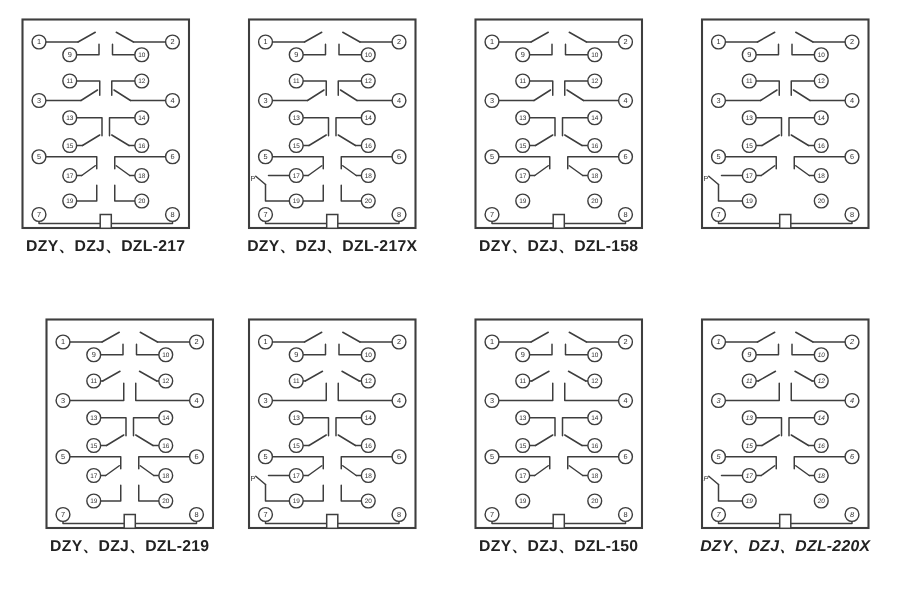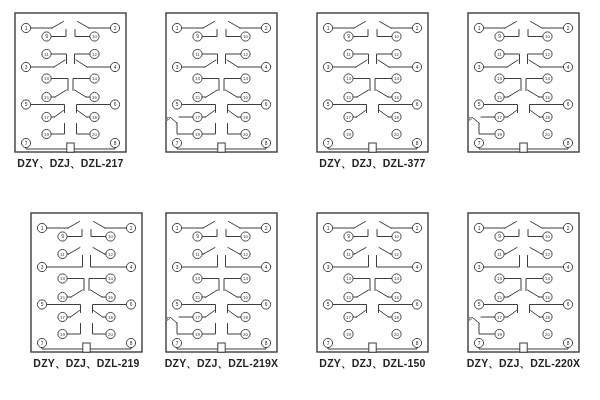--- a/index.html
+++ b/index.html
@@ -259,20 +259,21 @@
         </g>
         <g>
           <circle cx="32.5" cy="122" r="4.6"></circle>
           <text class="term-num" x="32.5" y="123.6" text-anchor="middle" font-size="4.3">19</text>
         </g>
         <g>
           <circle cx="80.5" cy="122" r="4.6"></circle>
           <text class="term-num" x="80.5" y="123.6" text-anchor="middle" font-size="4.3">20</text>
         </g>
       </svg>
+      <div class="panel-label">DZY、DZJ、DZL-217X</div>
     </div>
 
     <div class="panel" style="left: 316px; top: 12px;">
       <svg class="diagram" width="113" height="141" viewBox="0 0 113 141">
         <rect class="border" x="1" y="1" width="111" height="139"></rect>
         <polyline points="16.6,16 38,16"></polyline>
         <polyline points="38,16 49.5,9.5"></polyline>
         <polyline points="37.1,24.5 52,24.5 52,17.5"></polyline>
         <polyline points="37.1,42 52.5,42 52.5,51.5"></polyline>
         <polyline points="16.6,55 40,55"></polyline>
@@ -372,21 +373,21 @@
         </g>
         <g>
           <circle cx="32.5" cy="122" r="4.6"></circle>
           <text class="term-num" x="32.5" y="123.6" text-anchor="middle" font-size="4.3">19</text>
         </g>
         <g>
           <circle cx="80.5" cy="122" r="4.6"></circle>
           <text class="term-num" x="80.5" y="123.6" text-anchor="middle" font-size="4.3">20</text>
         </g>
       </svg>
-      <div class="panel-label">DZY、DZJ、DZL-377</div>
+      <div class="panel-label">DZY、DZJ、DZL-158</div>
     </div>
 
     <div class="panel" style="left: 467px; top: 12px;">
       <svg class="diagram" width="113" height="141" viewBox="0 0 113 141">
         <rect class="border" x="1" y="1" width="111" height="139"></rect>
         <polyline points="16.6,16 38,16"></polyline>
         <polyline points="38,16 49.5,9.5"></polyline>
         <polyline points="37.1,24.5 52,24.5 52,17.5"></polyline>
         <polyline points="37.1,42 52.5,42 52.5,51.5"></polyline>
         <polyline points="16.6,55 40,55"></polyline>
@@ -725,21 +726,20 @@
         </g>
         <g>
           <circle cx="32.5" cy="122" r="4.6"></circle>
           <text class="term-num" x="32.5" y="123.6" text-anchor="middle" font-size="4.3">19</text>
         </g>
         <g>
           <circle cx="80.5" cy="122" r="4.6"></circle>
           <text class="term-num" x="80.5" y="123.6" text-anchor="middle" font-size="4.3">20</text>
         </g>
       </svg>
-      <div class="panel-label">DZY、DZJ、DZL-219X</div>
     </div>
 
     <div class="panel" style="left: 316px; top: 212px;">
       <svg class="diagram" width="113" height="141" viewBox="0 0 113 141">
         <rect class="border" x="1" y="1" width="111" height="139"></rect>
         <polyline points="16.6,16 38,16"></polyline>
         <polyline points="38,16 49.5,9.5"></polyline>
         <polyline points="37.1,24.5 52,24.5 52,17.5"></polyline>
         <polyline points="37.1,42 38.5,42"></polyline>
         <polyline points="38.5,42 50,35.5"></polyline>
@@ -842,21 +842,21 @@
           <text class="term-num" x="32.5" y="123.6" text-anchor="middle" font-size="4.3">19</text>
         </g>
         <g>
           <circle cx="80.5" cy="122" r="4.6"></circle>
           <text class="term-num" x="80.5" y="123.6" text-anchor="middle" font-size="4.3">20</text>
         </g>
       </svg>
       <div class="panel-label">DZY、DZJ、DZL-150</div>
     </div>
 
-    <div class="panel" style="left: 467px; top: 212px;">
+    <div class="panel" style="left: 467px; top: 212px; font-style: italic;">
       <svg class="diagram" width="113" height="141" viewBox="0 0 113 141">
         <rect class="border" x="1" y="1" width="111" height="139"></rect>
         <polyline points="16.6,16 38,16"></polyline>
         <polyline points="38,16 49.5,9.5"></polyline>
         <polyline points="37.1,24.5 52,24.5 52,17.5"></polyline>
         <polyline points="37.1,42 38.5,42"></polyline>
         <polyline points="38.5,42 50,35.5"></polyline>
         <polyline points="16.6,55 52.5,55 52.5,43.5"></polyline>
         <polyline points="37.1,66.5 54,66.5 54,78.5"></polyline>
         <polyline points="37.1,85 41,85"></polyline>

